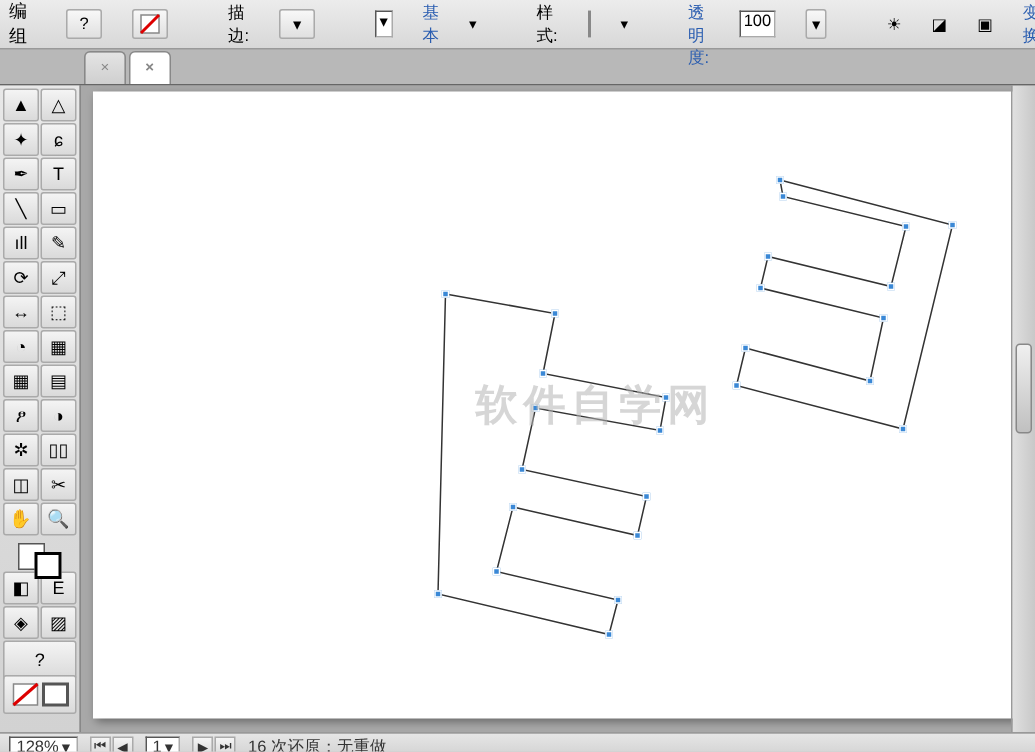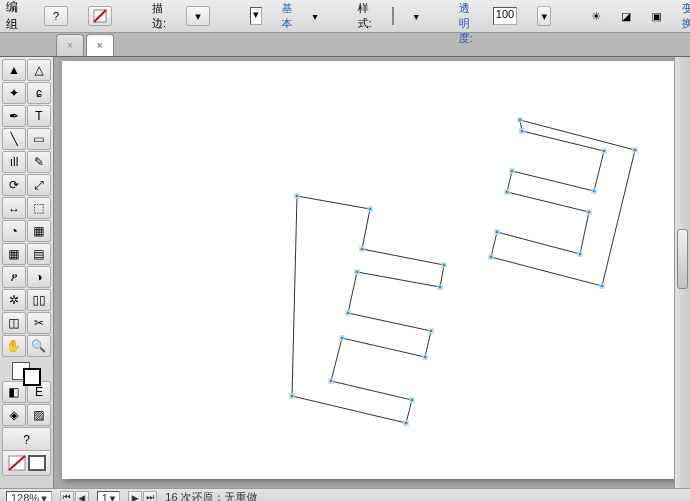--- a/index.html
+++ b/index.html
@@ -161,20 +161,21 @@
           <div class="anchor" style="left: 435px; top: 171px;"></div>
           <div class="anchor" style="left: 518px; top: 193px;"></div>
           <div class="anchor" style="left: 527px; top: 151px;"></div>
           <div class="anchor" style="left: 445px; top: 131px;"></div>
           <div class="anchor" style="left: 450px; top: 110px;"></div>
           <div class="anchor" style="left: 532px; top: 130px;"></div>
           <div class="anchor" style="left: 542px; top: 90px;"></div>
           <div class="anchor" style="left: 460px; top: 70px;"></div>
         </div>
       <div class="watermark">
+        <div>软件自学网</div>
       </div>
     </div>
     <div class="scroll-v">
       <div class="scroll-v-thumb"></div>
     </div>
   </div>
 </div>
 
 <div class="statusbar">
   <span class="sb-combo">

